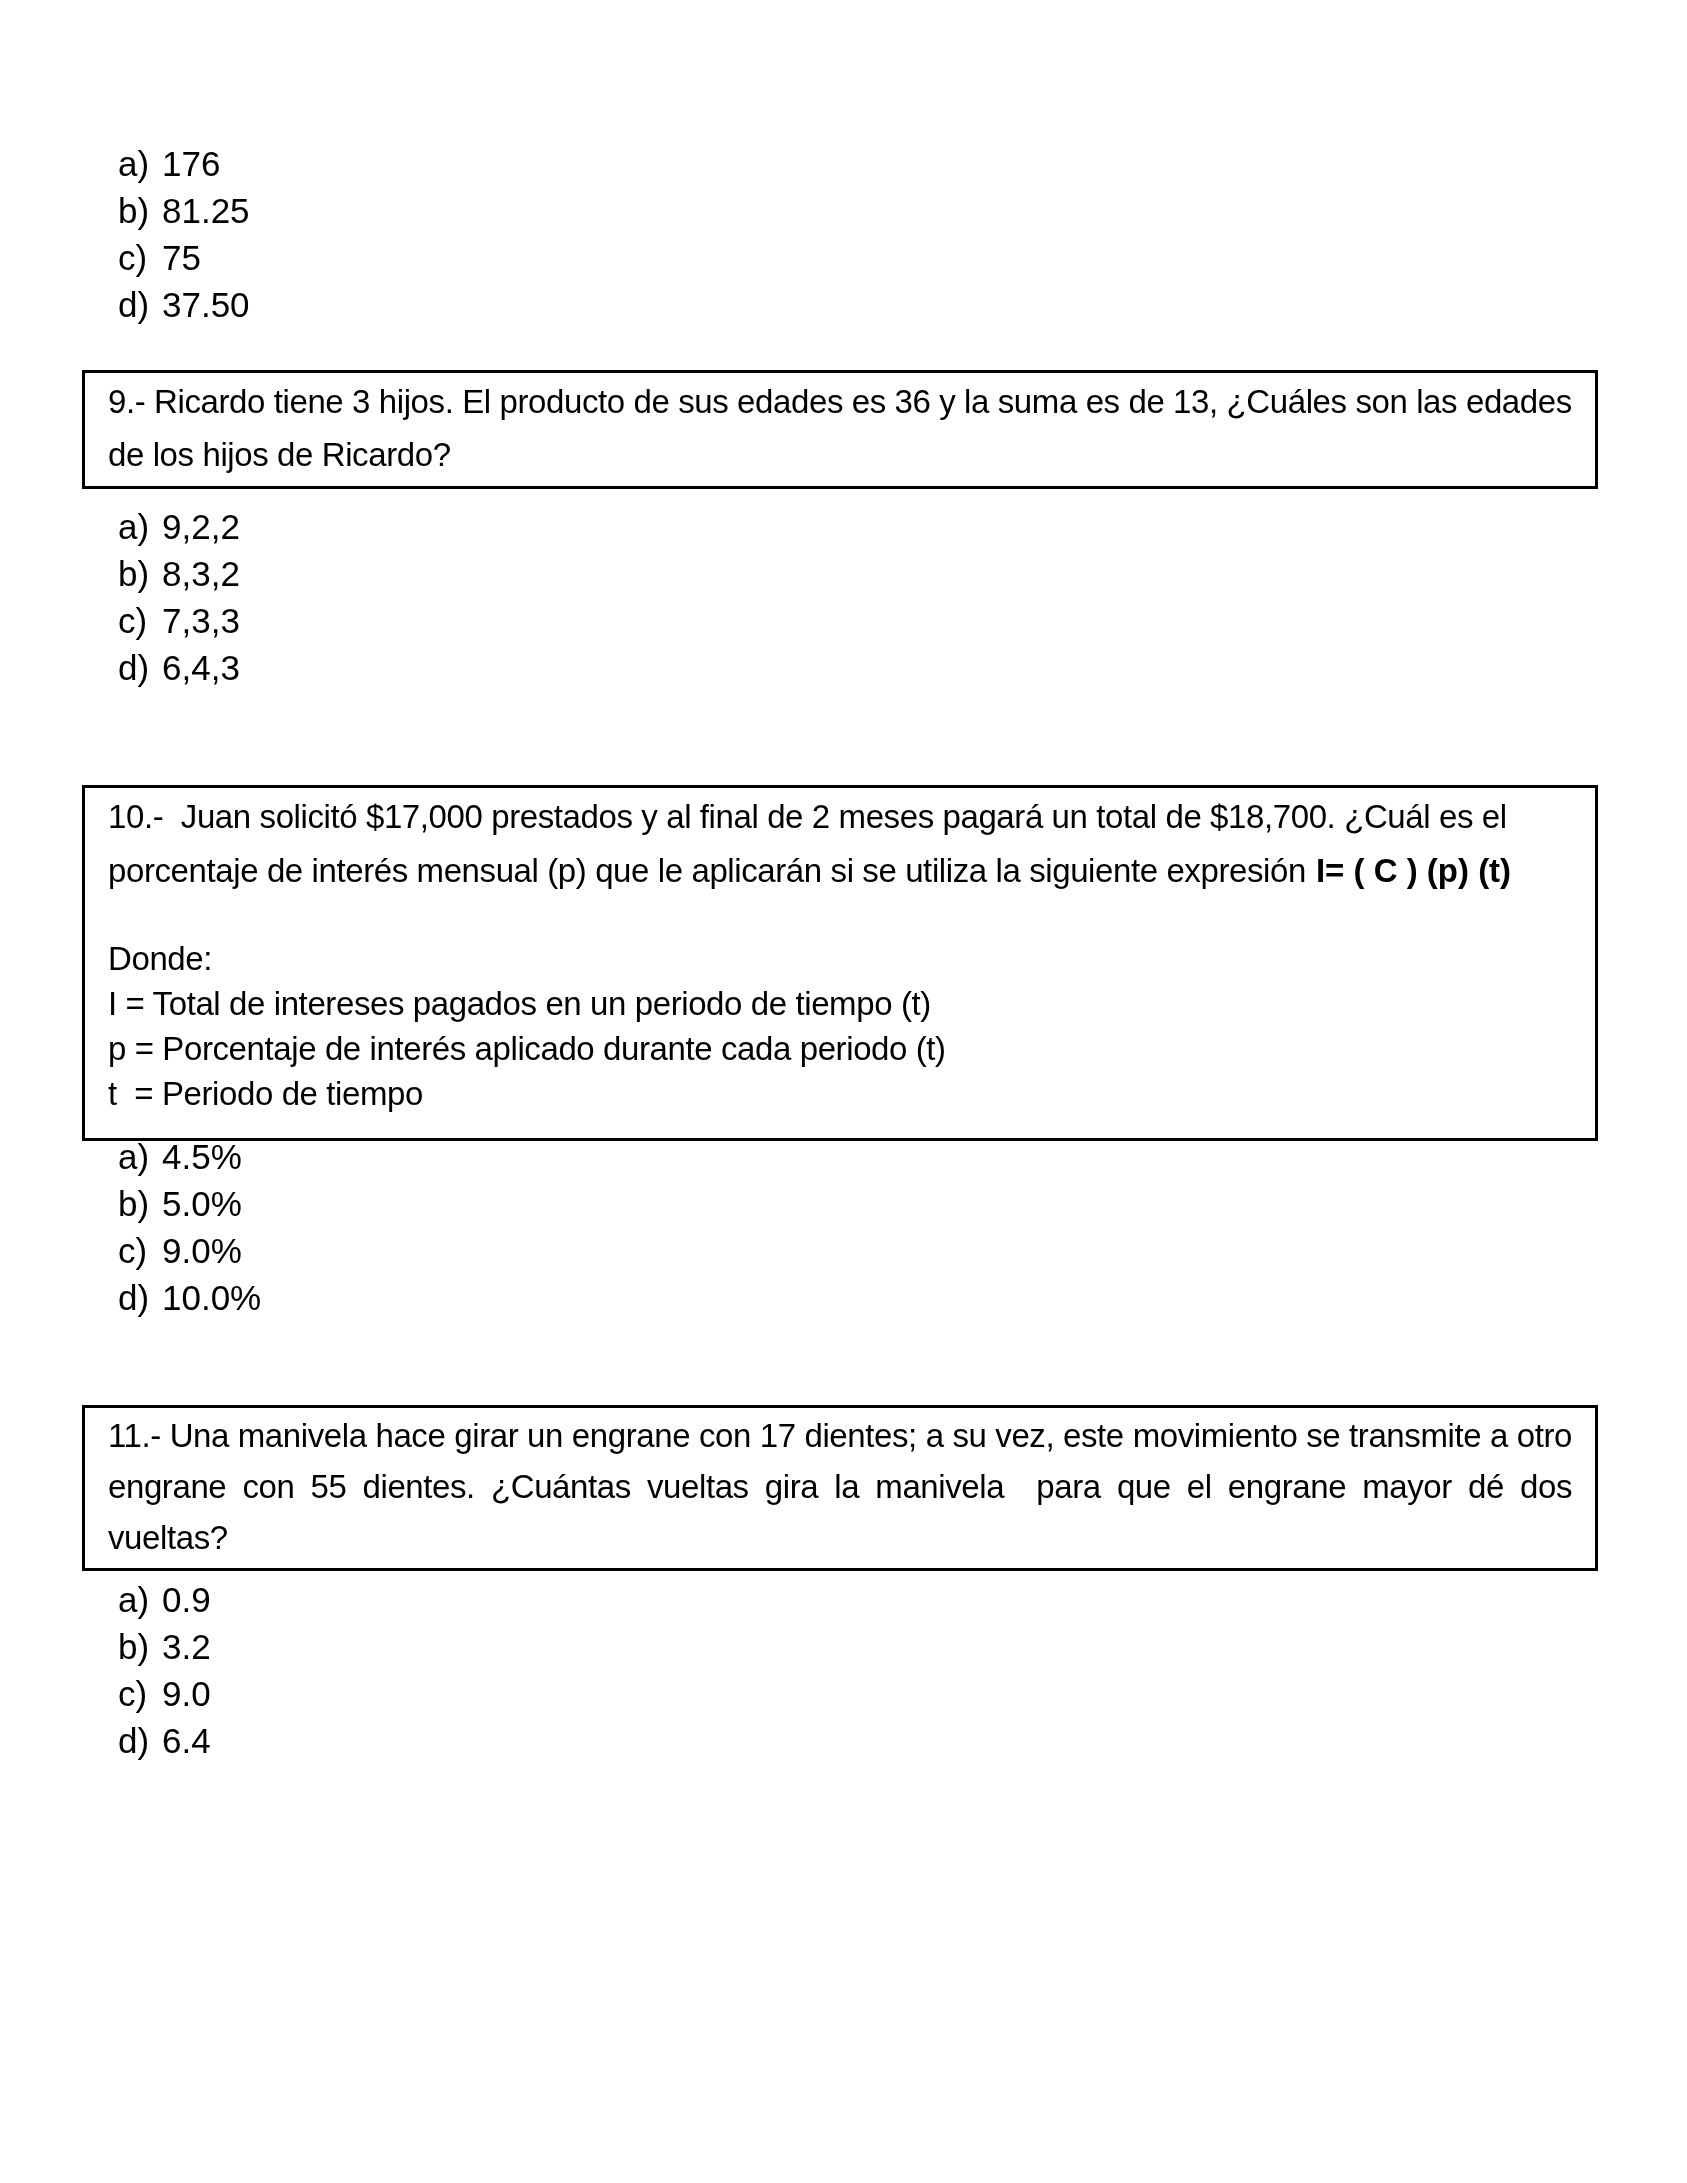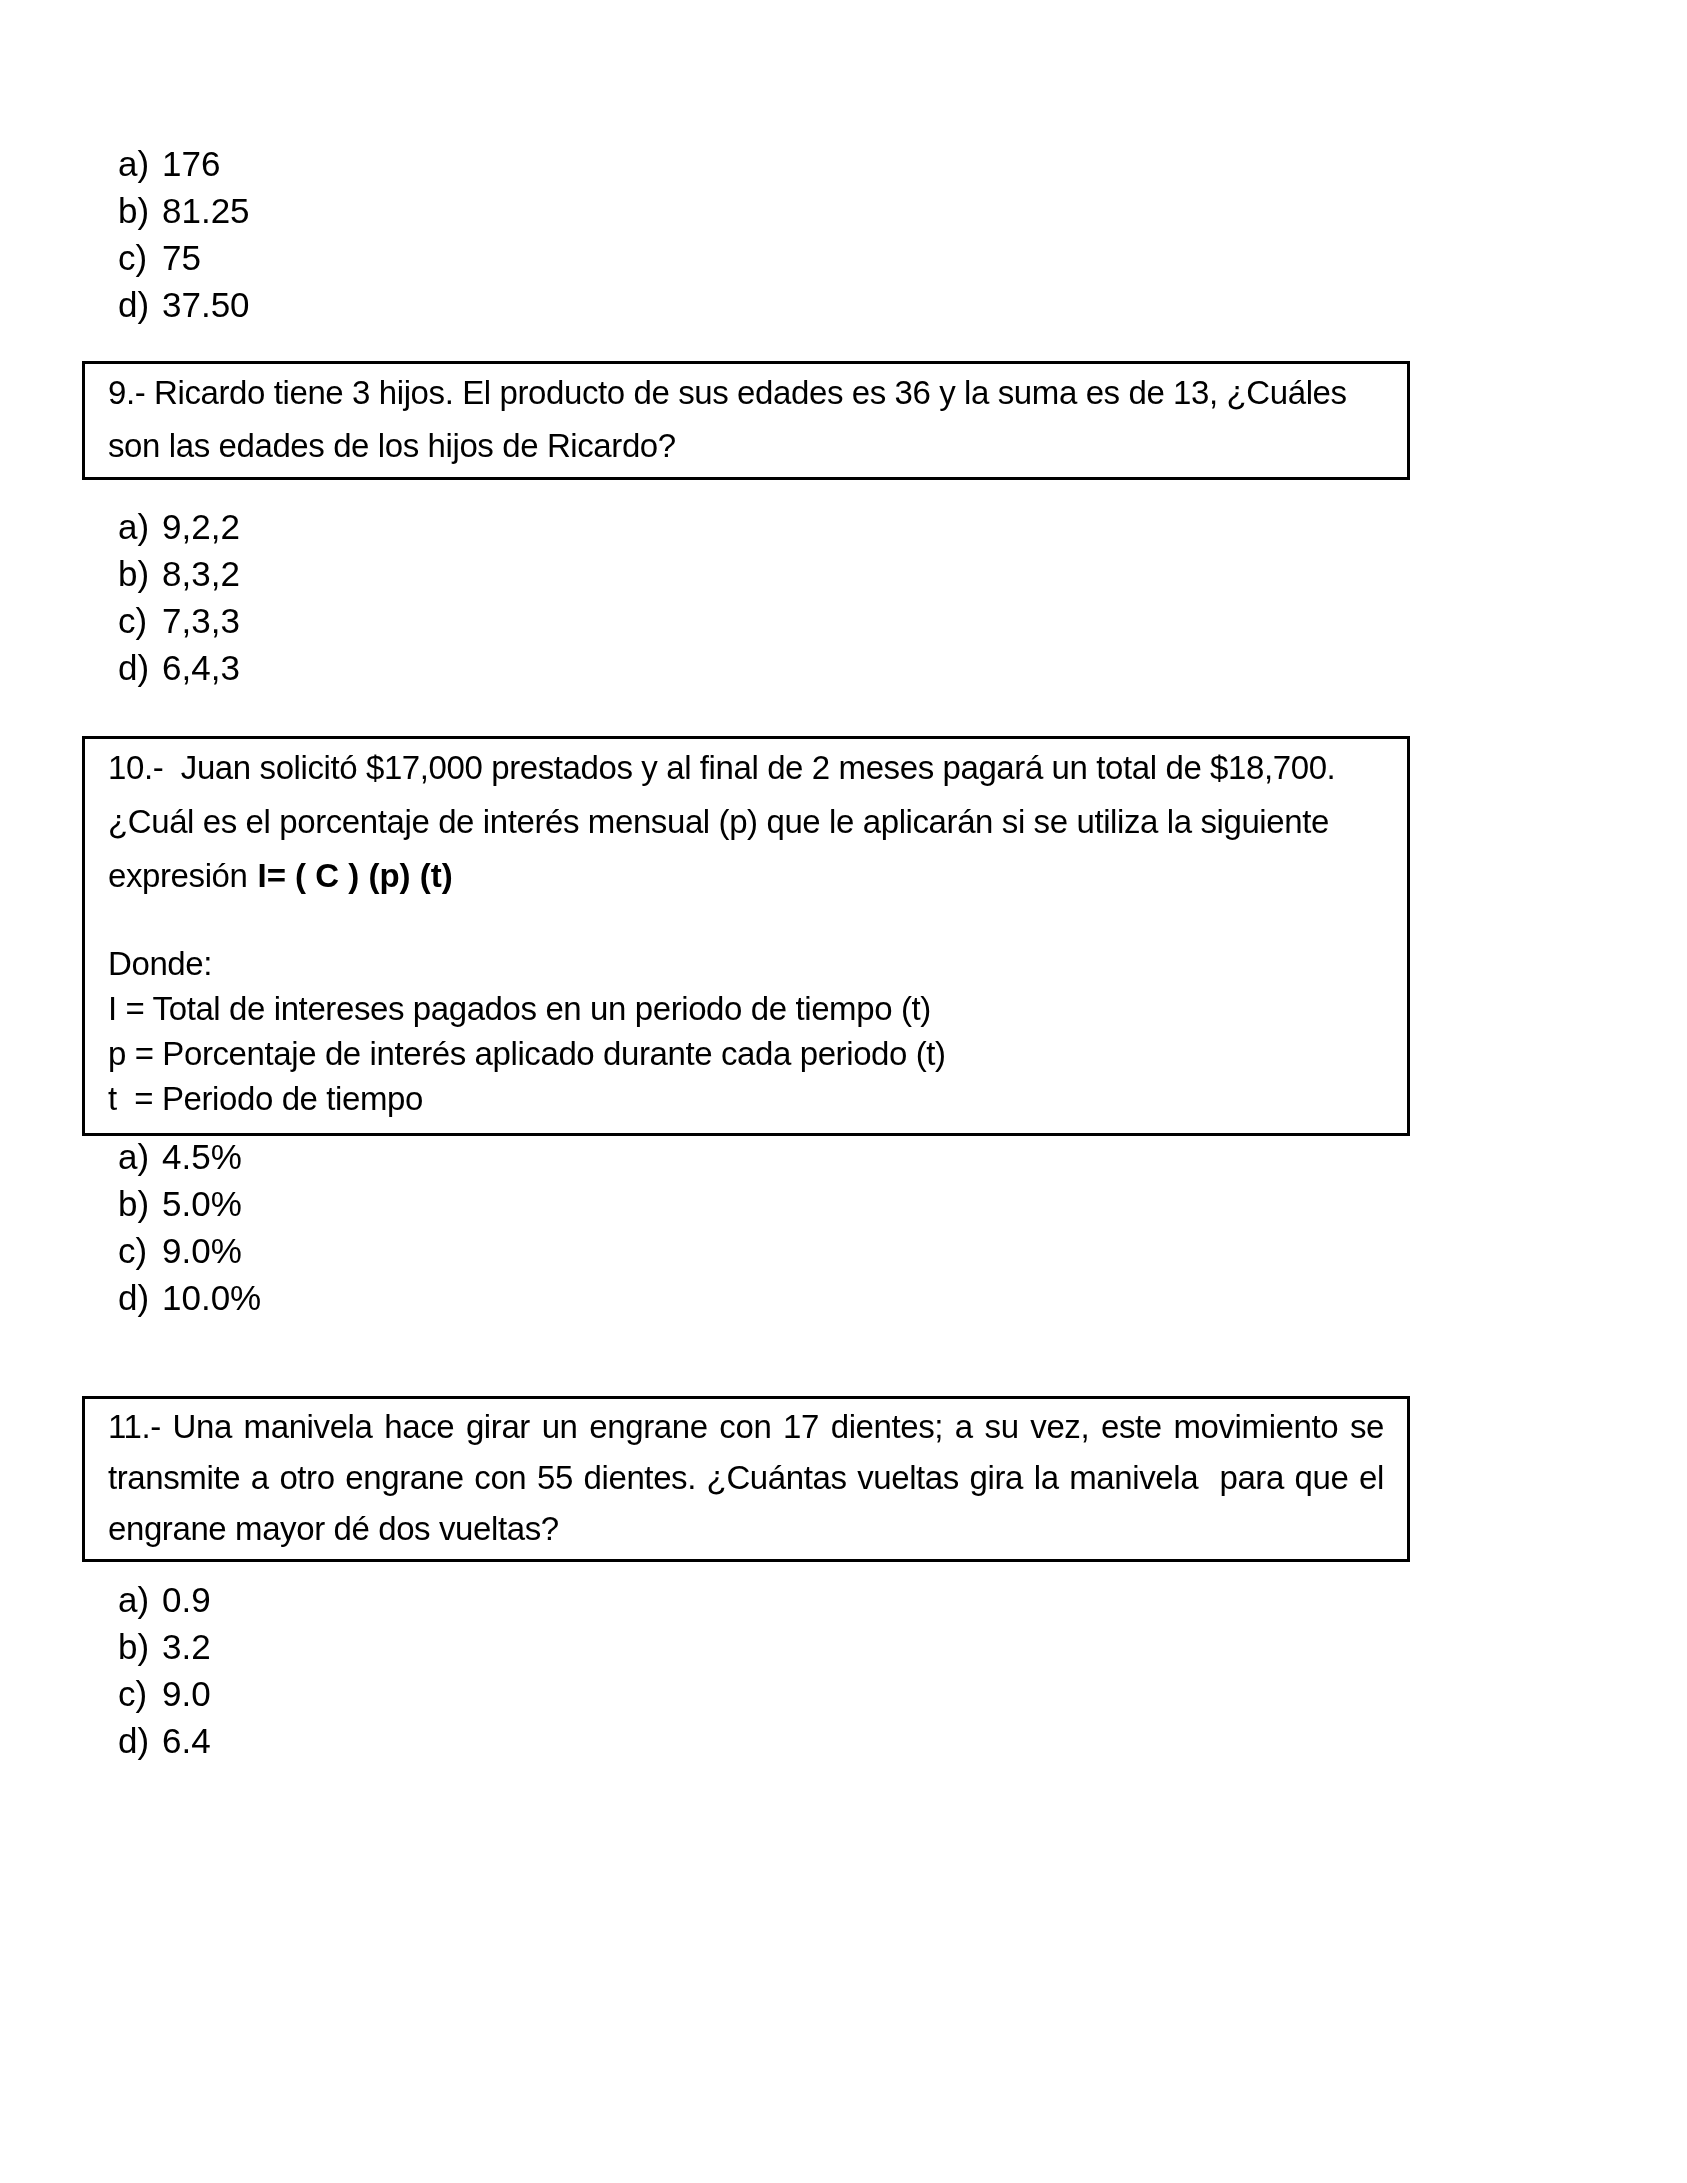--- a/index.html
+++ b/index.html
@@ -13,31 +13,32 @@
     height: 2183px;
     background: #ffffff;
     color: #000000;
     font-family: "Liberation Sans", sans-serif;
     overflow: hidden;
   }
   
   .qbox {
     position: absolute;
     left: 82px;
-    width: 1328px;
+    width: 1516px;
     box-sizing: border-box;
     border: 3.3px solid #000000;
     padding: 1.6px 23px 5px 23px;
     font-size: 33px;
     letter-spacing: -0.4px;
     line-height: 53px;
+    margin-top: 9px;
   }
   .qbox p { margin: 0; white-space: pre-wrap; }
   #q9-box  { top: 361px; }
-  #q10-box { top: 736px; padding-bottom: 12px; }
+  #q10-box { top: 776px; padding-bottom: 22px; }
   #q10-box .qtext { line-height: 54px; margin-bottom: 38px; }
   #q10-box .formula { font-weight: bold; margin-left: 10px; letter-spacing: 0; }
   #q10-box .where, #q10-box .def { line-height: 45px; }
   #q11-box { top: 1396px; }
   #q11-box .qtext { text-align: justify; line-height: 51px; }
   
   .options {
     position: absolute;
     left: 118px;
     margin: 0;

